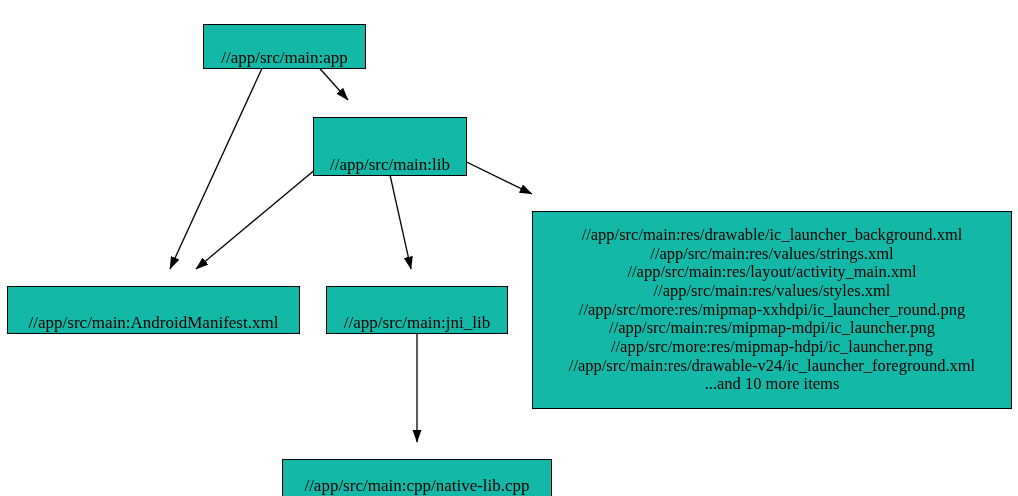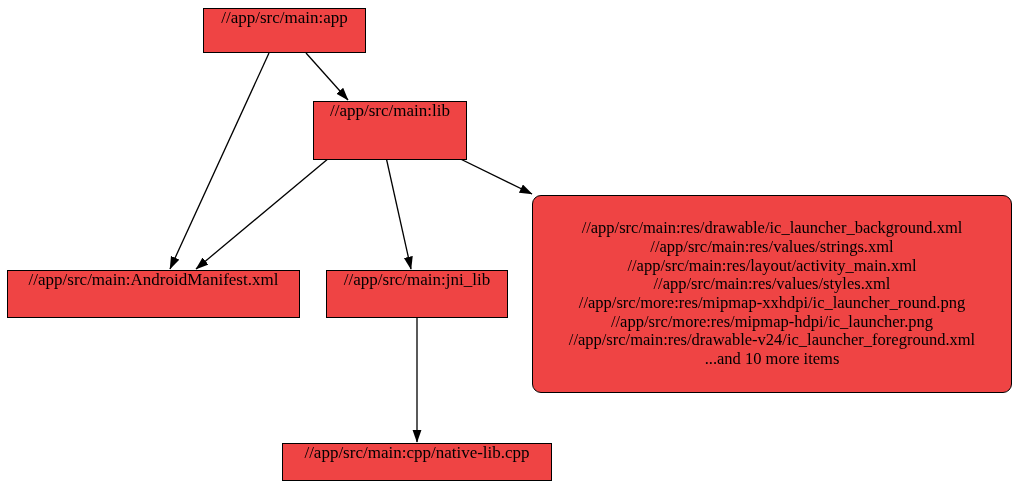--- a/index.html
+++ b/index.html
@@ -20,40 +20,40 @@
     position: absolute;
     left: 0;
     top: 0;
     width: 1018px;
     height: 496px;
   }
   .node {
     position: absolute;
     box-sizing: border-box;
     border: 1.4px solid #000000;
-    background: #ef4444;
+    background: #14b8a6;
     display: flex;
-    align-items: flex-start;
+    align-items: flex-end;
     justify-content: center;
     text-align: center;
     font-size: 17px;
     line-height: 1.1;
     white-space: nowrap;
+    margin-top: 16px;
   }
   .node-app        { left: 203px; top: 8px;   width: 163px; height: 45px; }
   .node-lib        { left: 313px; top: 101px; width: 154px; height: 59px; }
   .node-manifest   { left: 7px;   top: 270px; width: 293px; height: 48px; }
   .node-jni        { left: 326px; top: 270px; width: 182px; height: 48px; }
   .node-native     { left: 282px; top: 443px; width: 270px; height: 38px; }
   .node-res {
     left: 532px; top: 195px; width: 480px; height: 198px;
     flex-direction: column;
     font-size: 16.5px;
     line-height: 18.7px;
-    border-radius: 9px;
   }
   .res-line { width: 100%; }
 </style>
 </head>
 <body>
 
 <div id="canvas">
 
   <svg id="edge-layer" width="1018" height="496" viewBox="0 0 1018 496" xmlns="http://www.w3.org/2000/svg">
     <defs>
@@ -84,20 +84,21 @@
   <div class="node node-jni">
     <span>//app/src/main:jni_lib</span>
   </div>
 
   <div class="node node-res">
     <div class="res-line">//app/src/main:res/drawable/ic_launcher_background.xml</div>
     <div class="res-line">//app/src/main:res/values/strings.xml</div>
     <div class="res-line">//app/src/main:res/layout/activity_main.xml</div>
     <div class="res-line">//app/src/main:res/values/styles.xml</div>
     <div class="res-line">//app/src/more:res/mipmap-xxhdpi/ic_launcher_round.png</div>
+    <div class="res-line">//app/src/main:res/mipmap-mdpi/ic_launcher.png</div>
     <div class="res-line">//app/src/more:res/mipmap-hdpi/ic_launcher.png</div>
     <div class="res-line">//app/src/main:res/drawable-v24/ic_launcher_foreground.xml</div>
     <div class="res-line">...and 10 more items</div>
   </div>
 
   <div class="node node-native">
     <span>//app/src/main:cpp/native-lib.cpp</span>
   </div>
 
 </div>

